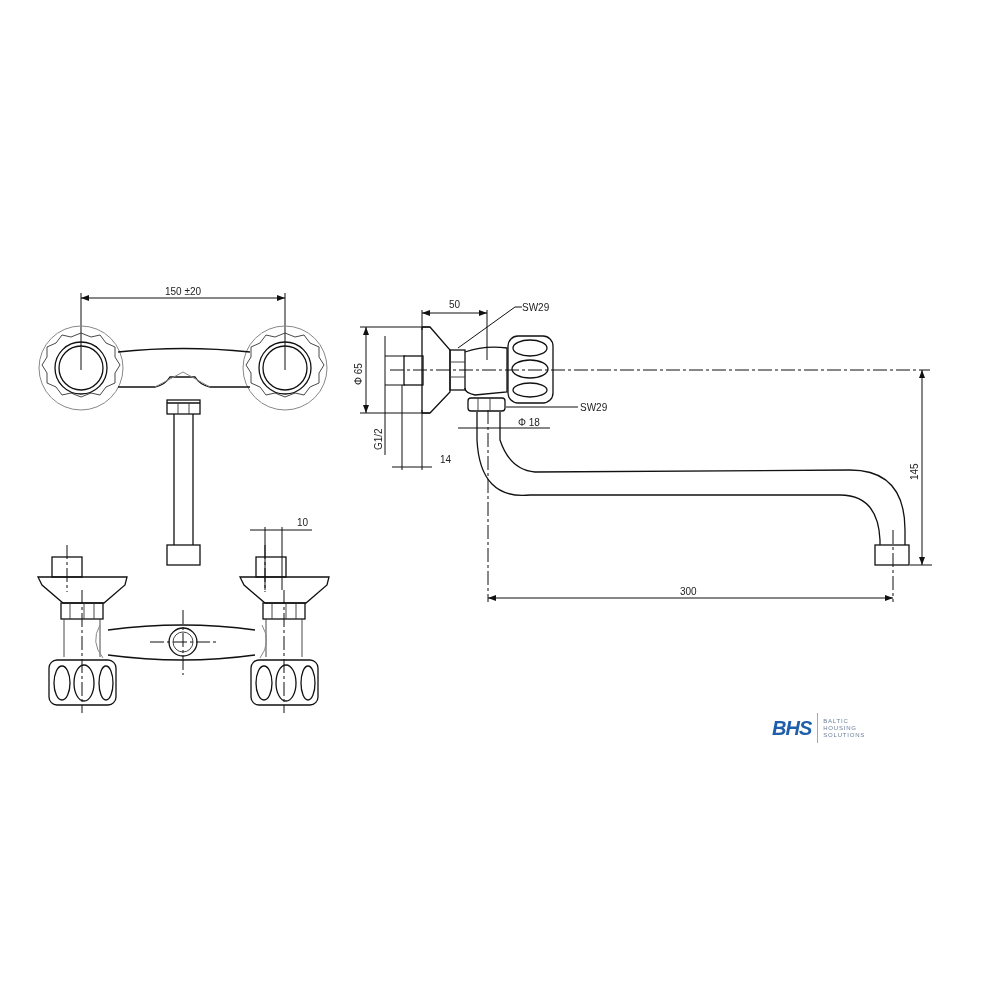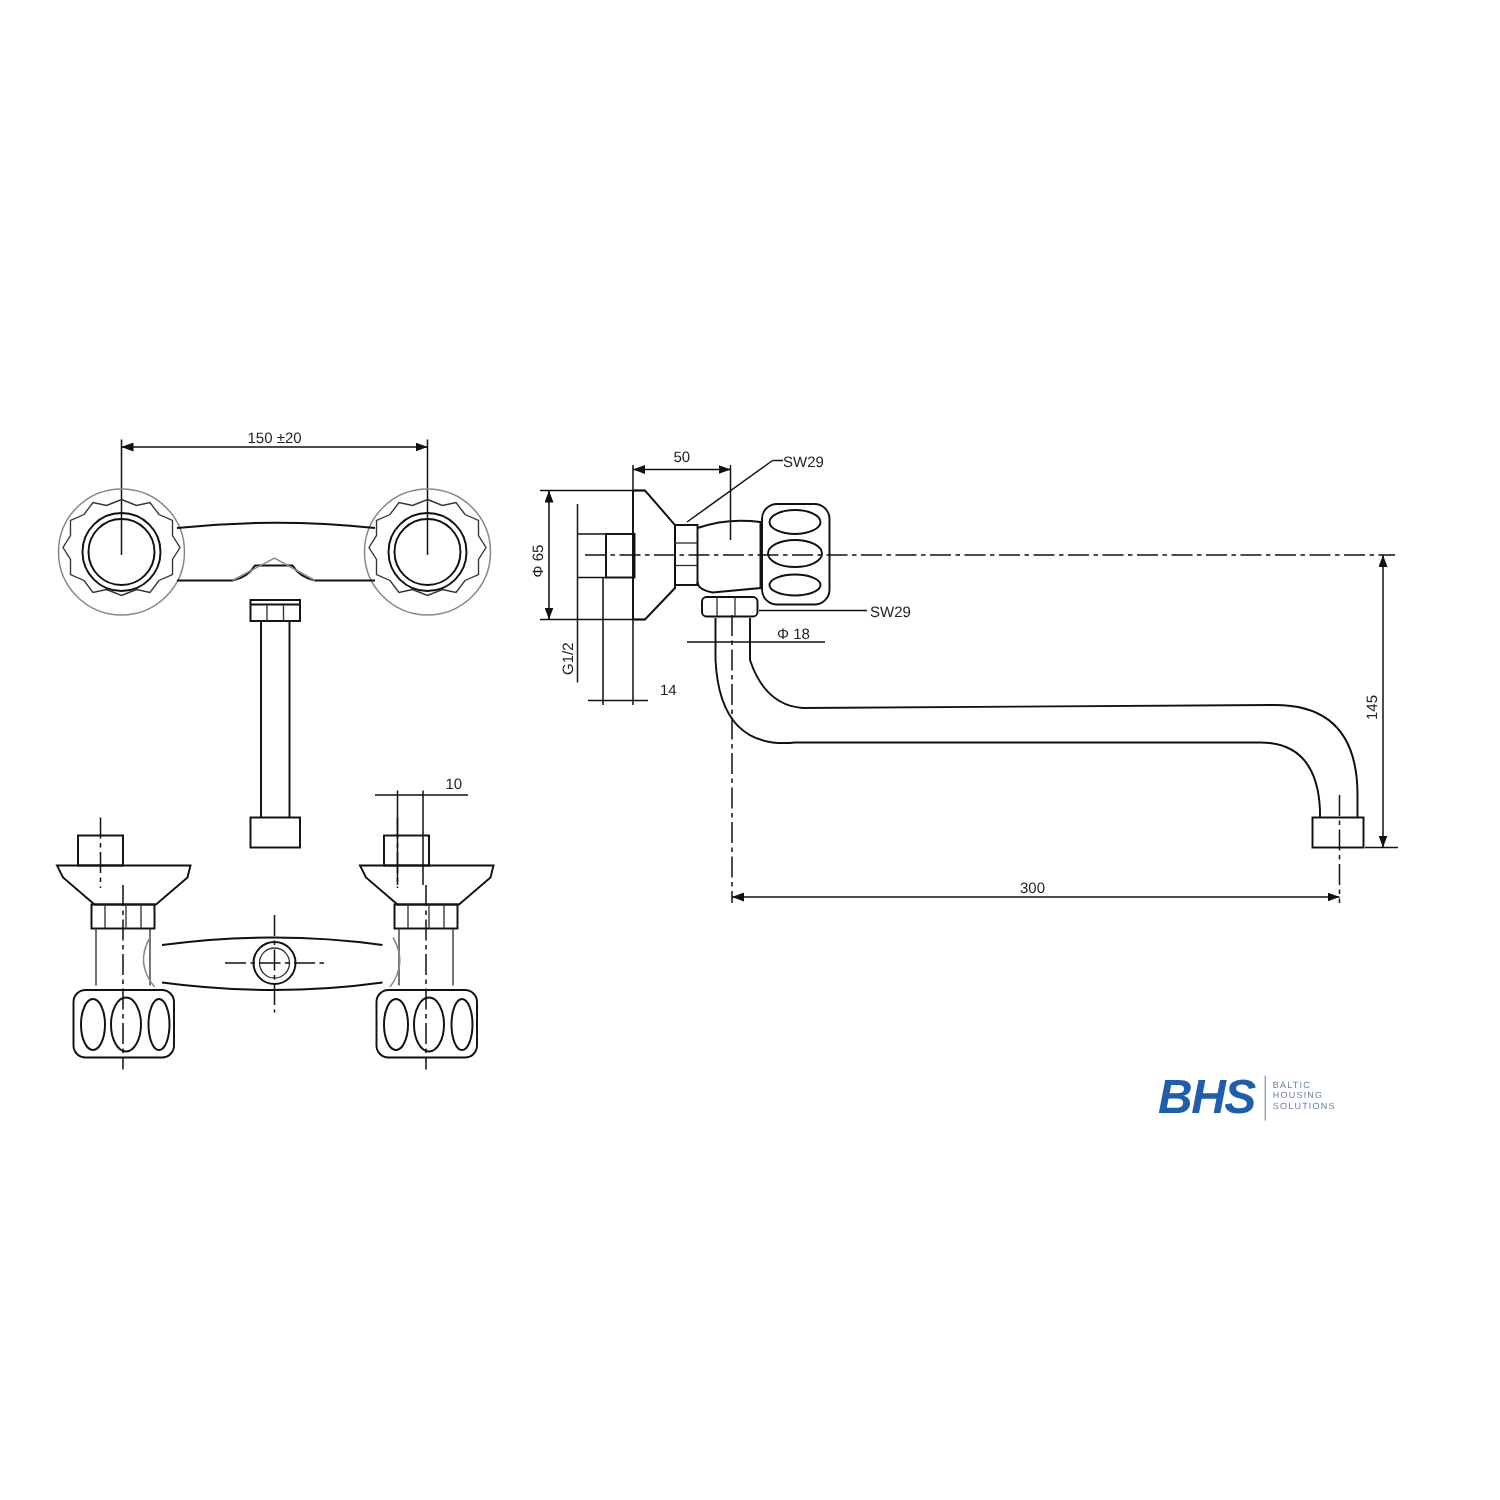--- a/index.html
+++ b/index.html
@@ -5,21 +5,21 @@
     html, body { margin:0; padding:0; background:#ffffff; }
     body { width:1000px; height:1000px; position:relative; overflow:hidden; font-family:"Liberation Sans", sans-serif; }
     svg#drawing { position:absolute; left:0; top:0; }
     .ln { stroke:#111; stroke-width:1.3; fill:none; }
     .thin { stroke:#333; stroke-width:0.9; fill:none; }
     .grey { stroke:#888; stroke-width:1; fill:none; }
     .cl { stroke:#111; stroke-width:1; fill:none; stroke-dasharray:14 3 3 3; }
     .dim { stroke:#111; stroke-width:1; fill:none; }
     .dimtxt { font-family:"Liberation Sans", sans-serif; font-size:10px; fill:#222; }
     .logo { position:absolute; left:772px; top:713px; display:flex; align-items:center; }
-    .logo-mark { font-family:"Liberation Sans", sans-serif; font-weight:bold; font-style:italic; font-size:32px; color:#1f5ea8; letter-spacing:-1px; }
+    .logo-mark { font-family:"Liberation Sans", sans-serif; font-weight:bold; font-style:italic; font-size:20px; color:#1f5ea8; letter-spacing:-1px; }
     .logo-sep { width:1px; height:30px; background:#9aa9bb; margin:0 5px 0 6px; }
     .logo-sub { font-family:"Liberation Sans", sans-serif; font-size:6px; line-height:7px; color:#6a7f99; letter-spacing:0.8px; }
   </style>
 </head>
 <body>
 
 <svg id="drawing" width="1000" height="1000" viewBox="0 0 1000 1000">
   <defs>
     <marker id="arr" markerWidth="8" markerHeight="6" refX="8" refY="3" orient="auto-start-reverse">
       <path d="M0,0 L8,3 L0,6 Z" fill="#111"></path>

